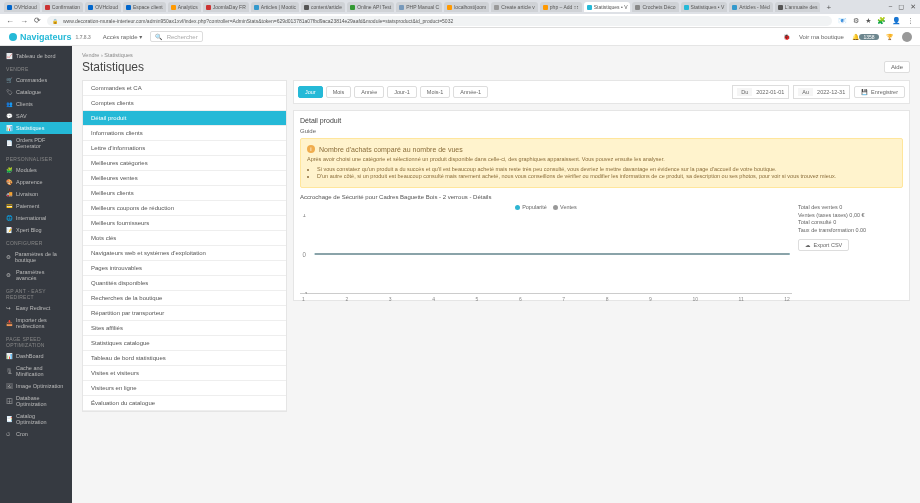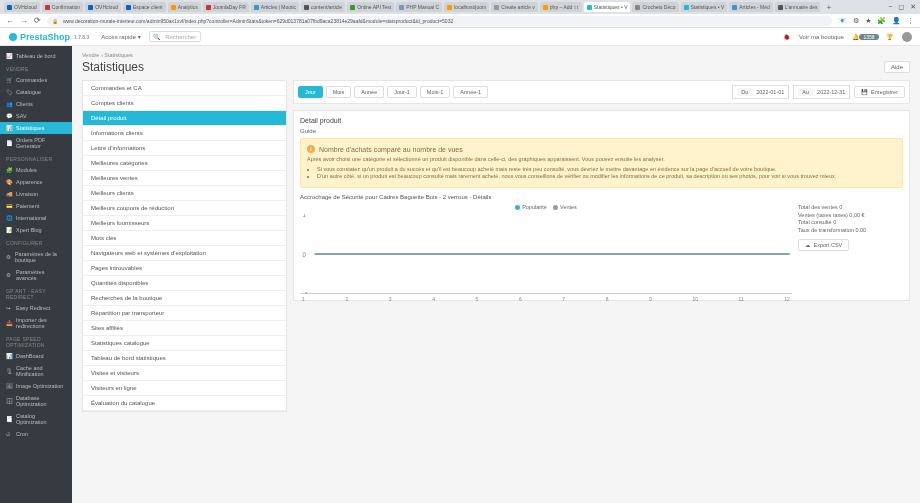--- a/index.html
+++ b/index.html
@@ -107,21 +107,21 @@
     <span>👤</span>
     <span>⋮</span>
   </div>
 </div>
 
 <div class="ps-header">
   <div class="ps-logo">
     <svg width="10" height="10" viewBox="0 0 10 10">
         <circle cx="5" cy="5" r="4" fill="#25b9d7"></circle>
       </svg>
-    <span>PrestaShop</span>
+    <span>Navigateurs</span>
       <span class="ps-ver">1.7.8.3</span>
   </div>
   <div class="ps-quick">Accès rapide ▾</div>
   <div class="ps-search">
     <span>🔍</span>
     <span>Rechercher</span>
   </div>
   <div class="ps-right">
     <span>🐞</span>
     <span>Voir ma boutique</span>

